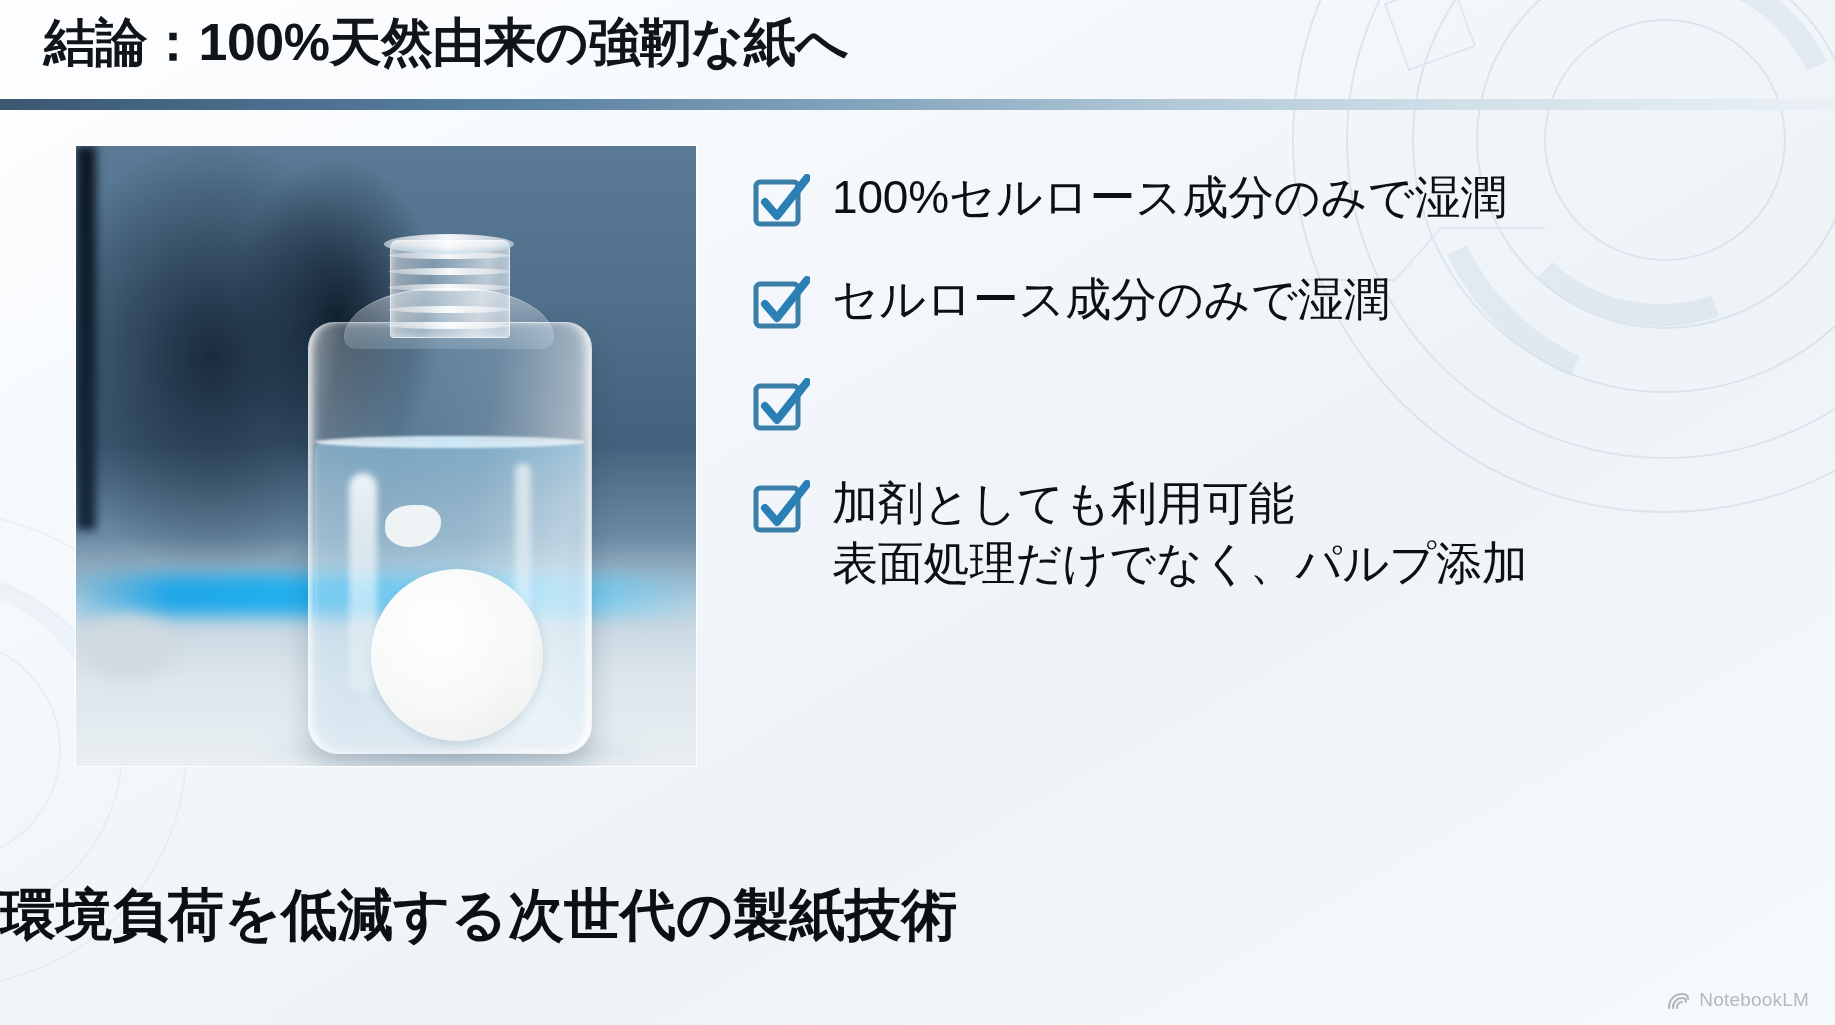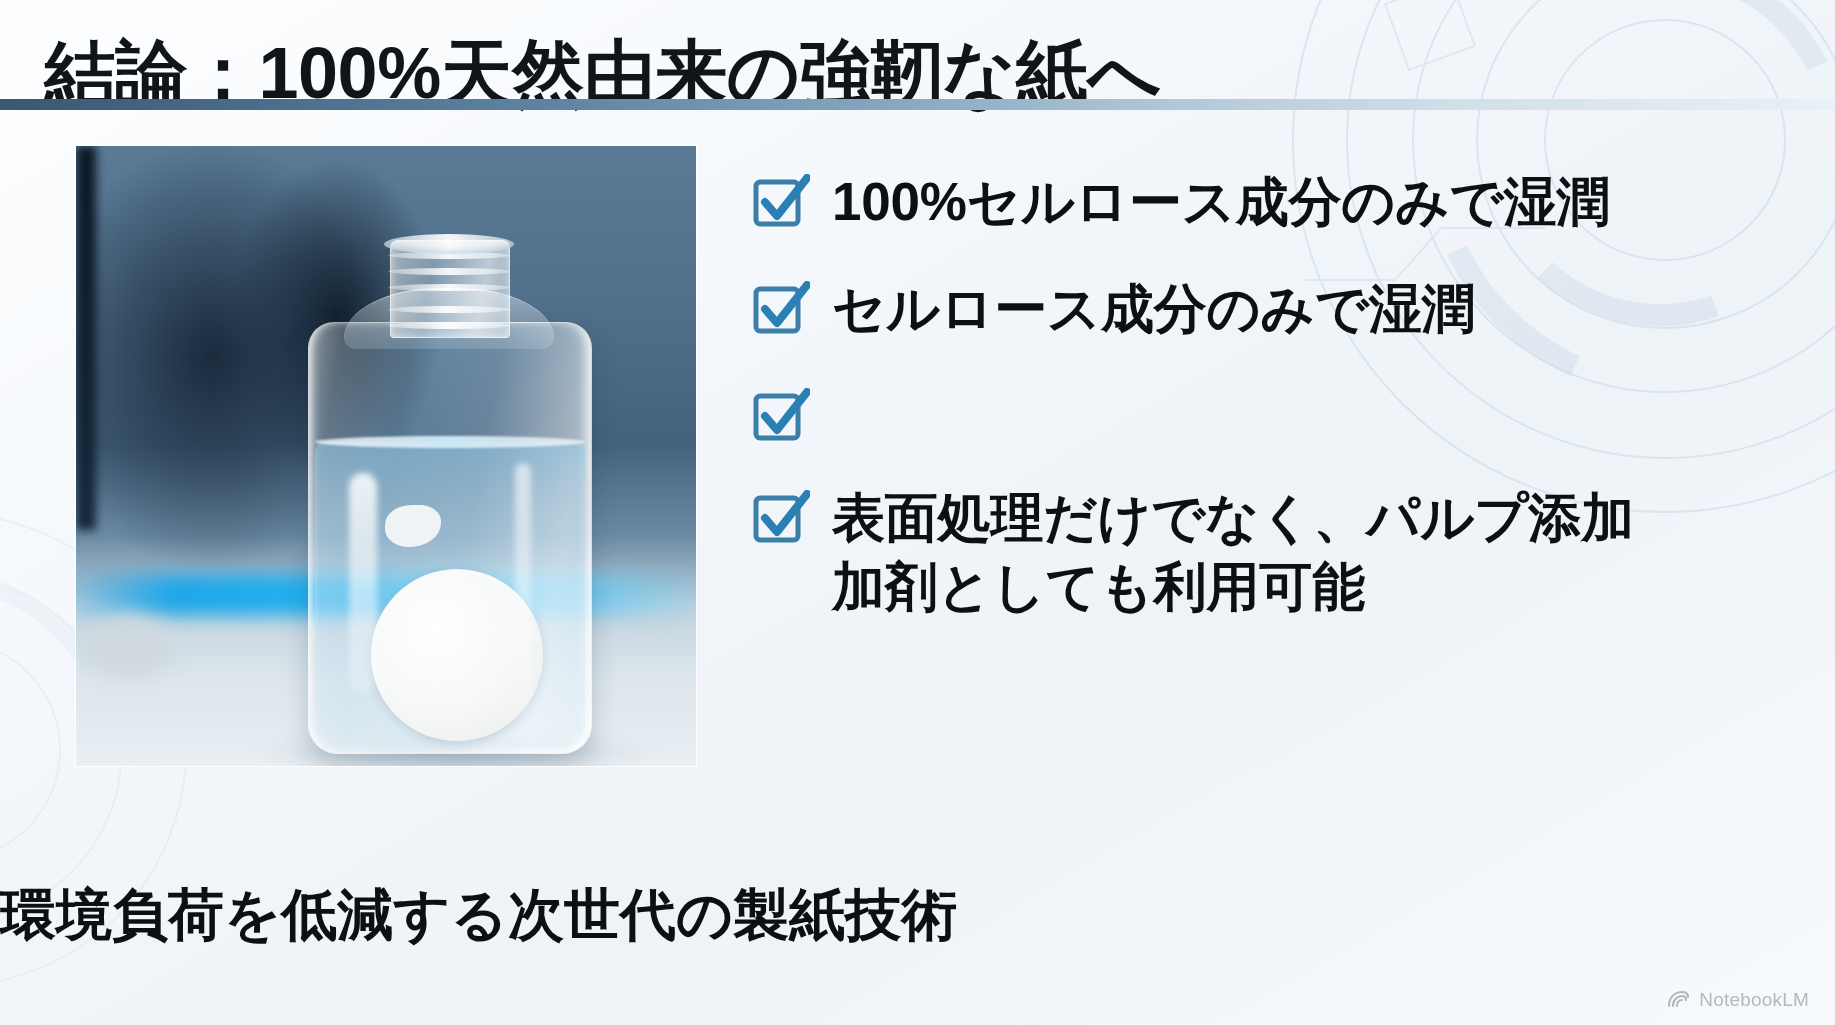--- a/index.html
+++ b/index.html
@@ -40,22 +40,22 @@
   
   .title-zone {
     position: absolute;
     top: 0; left: 0;
     width: 1835px;
     height: 118px;
   }
   .title-text {
     position: absolute;
     left: 44px;
-    top: 28px;
-    font-size: 72px;
+    top: 10px;
+    font-size: 52px;
     font-weight: 700;
     color: #111418;
     letter-spacing: -0.5px;
     white-space: nowrap;
     line-height: 1.25;
   }
   .title-rule {
     position: absolute;
     left: 0;
     top: 99px;
@@ -246,22 +246,22 @@
   }
   .bullet-row:last-child { margin-bottom: 0; }
   .check-icon {
     flex: 0 0 auto;
     width: 58px;
     height: 58px;
     margin-right: 22px;
     margin-top: 6px;
   }
   .bullet-text {
-    font-size: 53px;
-    font-weight: 700;
+    font-size: 46px;
+    font-weight: 400;
     line-height: 1.30;
     color: #0c0f13;
     letter-spacing: -0.2px;
   }
 
   
   .caption {
     position: absolute;
     left: 0;
     top: 878px;
@@ -271,21 +271,21 @@
     color: #0c0f13;
     letter-spacing: 0px;
   }
 
   
   .watermark {
     position: absolute;
     right: 26px;
     bottom: 14px;
     display: flex;
-    align-items: flex-start;
+    align-items: flex-end;
     gap: 10px;
     opacity: 0.45;
   }
   .watermark-label {
     font-size: 19px;
     font-weight: 400;
     color: #5d6b78;
     letter-spacing: 0.2px;
   }
 </style>
@@ -402,22 +402,22 @@
         <path d="M13 28 L25 42 L55 4" fill="none" stroke="#2a7fb5" stroke-width="8" stroke-linecap="round" stroke-linejoin="round"></path>
       </svg>
     </div>
 
     <div class="bullet-row">
       <svg class="check-icon" viewBox="0 0 58 58" aria-hidden="true">
         <rect x="4" y="8" width="42" height="42" rx="4" ry="4" fill="none" stroke="#3b7fa8" stroke-width="5"></rect>
         <path d="M13 28 L25 42 L55 4" fill="none" stroke="#2a7fb5" stroke-width="8" stroke-linecap="round" stroke-linejoin="round"></path>
       </svg>
       <div class="bullet-text">
+        <div>加剤としても利用可能</div>
         <div>表面処理だけでなく、パルプ添加</div>
-        <div>加剤としても利用可能</div>
       </div>
     </div>
 
   </div>
 
   <div class="caption">環境負荷を低減する次世代の製紙技術</div>
 
   <div class="watermark">
     <svg width="22" height="20" viewBox="0 0 22 20" aria-hidden="true">
       <path d="M2 17 C2 8, 8 3, 15 3 C19 3, 21 5, 21 8" fill="none" stroke="#5d6b78" stroke-width="2.1" stroke-linecap="round"></path>

